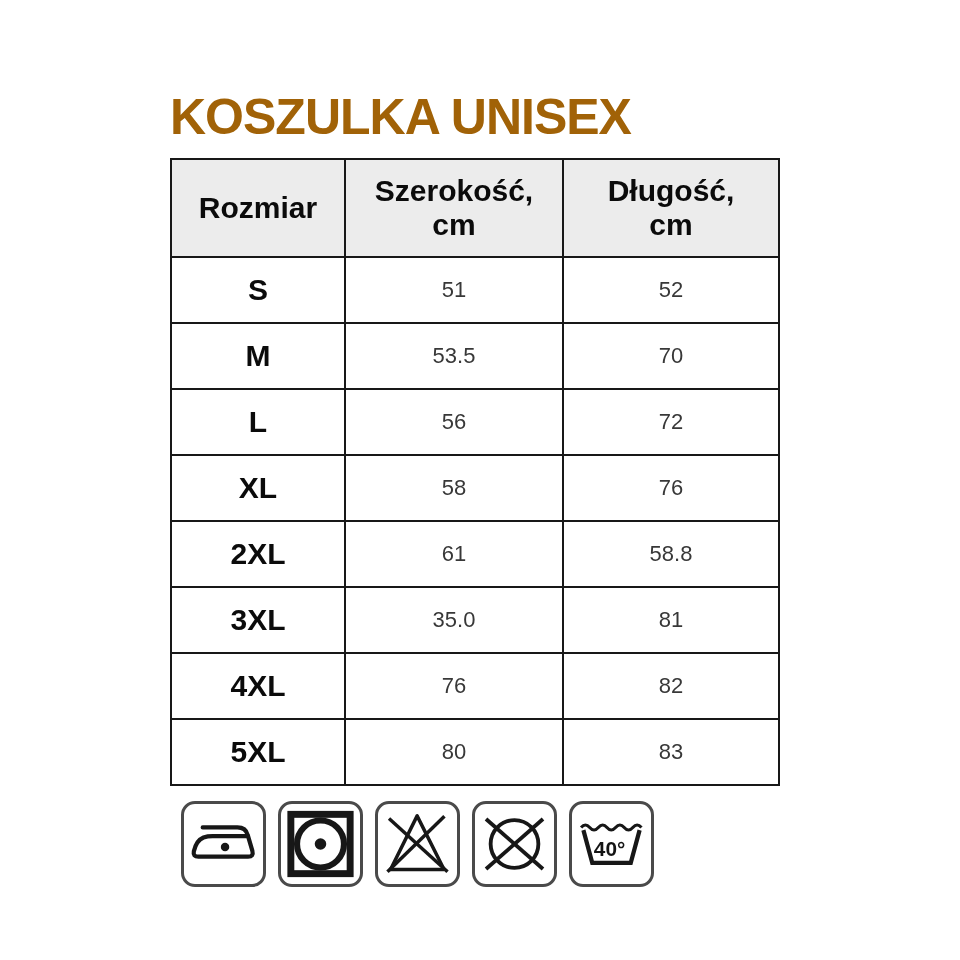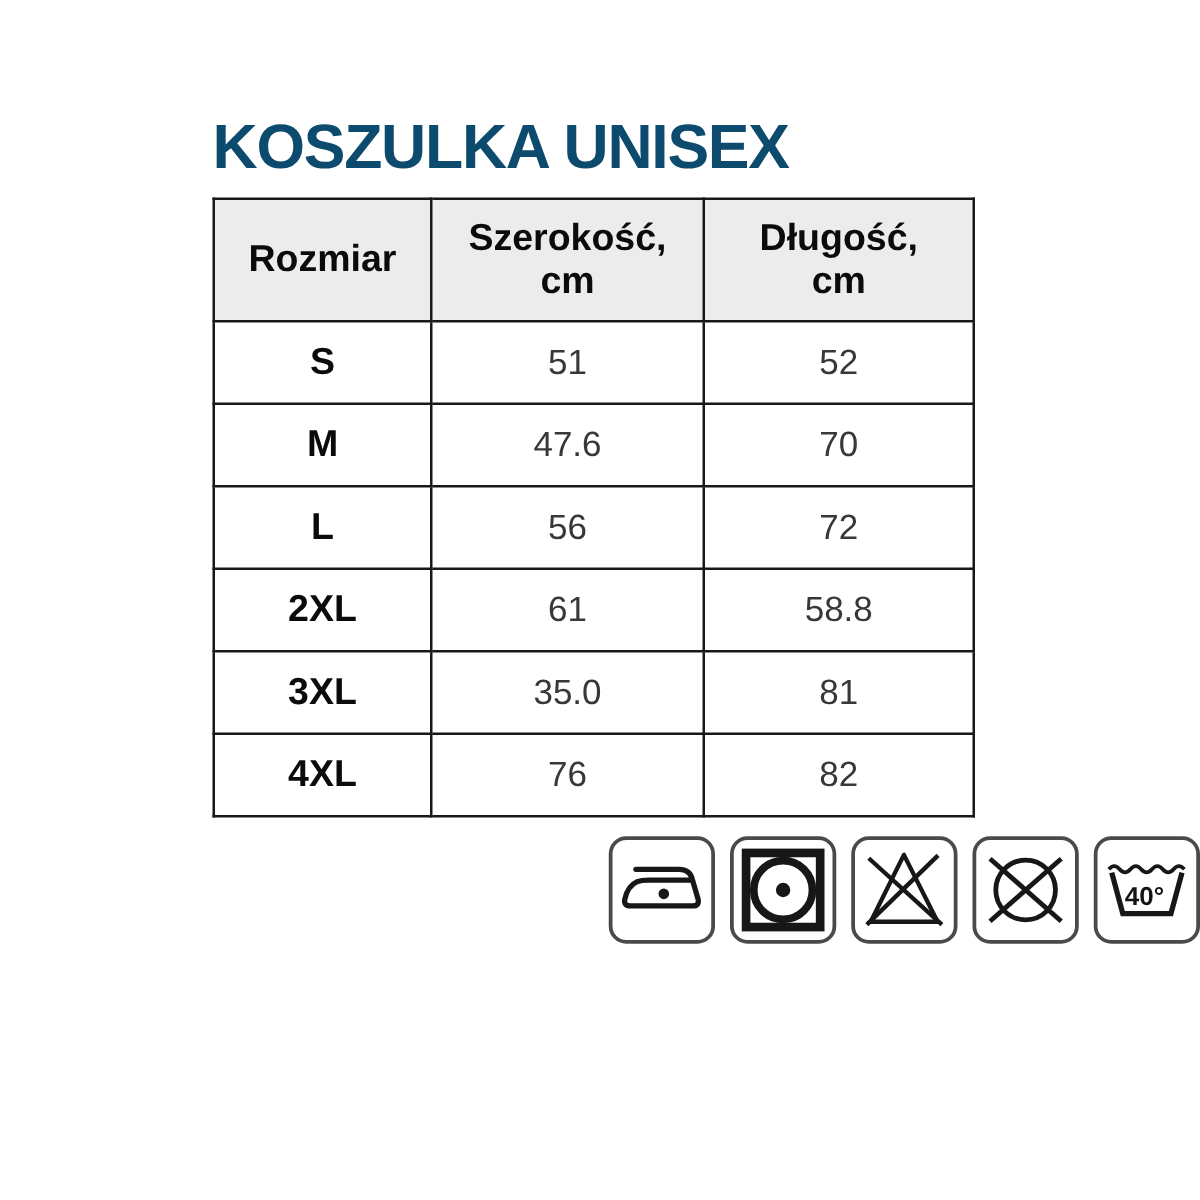--- a/index.html
+++ b/index.html
@@ -15,21 +15,21 @@
     box-sizing: border-box;
     padding: 92px 0 0 170px;
     width: 960px;
   }
   .title {
     margin: 0;
     font-size: 50px;
     font-weight: bold;
     letter-spacing: -1px;
     line-height: 50px;
-    color: #0c4a6e;
+    color: #a16207;
     white-space: nowrap;
   }
   table.size-table {
     margin-top: 16px;
     border-collapse: collapse;
     table-layout: fixed;
     width: 608px;
   }
   table.size-table th,
   table.size-table td {
@@ -46,30 +46,29 @@
     color: #0b0b0b;
   }
   table.size-table th span { display: block; line-height: 34px; }
   table.size-table td { height: 64px; }
   td.size-cell {
     font-weight: bold;
     font-size: 30px;
     color: #0b0b0b;
   }
   td.val-cell {
-    font-size: 28px;
+    font-size: 22px;
     color: #383838;
     border-radius: 12px;
   }
   .care-row {
     display: flex;
     gap: 12px;
     margin-top: 15px;
     margin-left: 11px;
-    justify-content: flex-end;
   }
   .care-box {
     box-sizing: border-box;
     width: 85px;
     height: 86px;
     background: #ffffff;
     border: 3px solid #4a4a4a;
     border-radius: 14px;
     display: flex;
     align-items: center;
@@ -117,43 +116,53 @@
       </tr>
     </thead>
     <tbody>
       <tr>
         <td class="size-cell">S</td>
         <td class="val-cell">51</td>
         <td class="val-cell">52</td>
       </tr>
       <tr>
         <td class="size-cell">M</td>
-        <td class="val-cell">47.6</td>
+        <td class="val-cell">53.5</td>
         <td class="val-cell">70</td>
       </tr>
       <tr>
         <td class="size-cell">L</td>
         <td class="val-cell">56</td>
         <td class="val-cell">72</td>
       </tr>
       <tr>
+        <td class="size-cell">XL</td>
+        <td class="val-cell">58</td>
+        <td class="val-cell">76</td>
+      </tr>
+      <tr>
         <td class="size-cell">2XL</td>
         <td class="val-cell">61</td>
         <td class="val-cell">58.8</td>
       </tr>
       <tr>
         <td class="size-cell">3XL</td>
         <td class="val-cell">35.0</td>
         <td class="val-cell">81</td>
       </tr>
       <tr>
         <td class="size-cell">4XL</td>
         <td class="val-cell">76</td>
         <td class="val-cell">82</td>
       </tr>
+      <tr>
+        <td class="size-cell">5XL</td>
+        <td class="val-cell">80</td>
+        <td class="val-cell">83</td>
+      </tr>
     </tbody>
   </table>
 
   <div class="care-row">
 
     <div class="care-box">
       <svg width="77" height="78" viewBox="0 0 100 100">
         <path class="stroke" stroke-width="5.5" stroke-linecap="round" stroke-linejoin="round" d="M23 28.5 H68 Q79 28.5 81.5 38.5 L87.5 59 Q89.5 66.5 82 66.5 H17.5 Q10 66.5 11.5 59.5 Q14.5 45.5 24 41.5 Q29 39.8 36 39.8 H79"></path>
         <circle class="fill" cx="52" cy="54" r="5.5"></circle>
       </svg>

